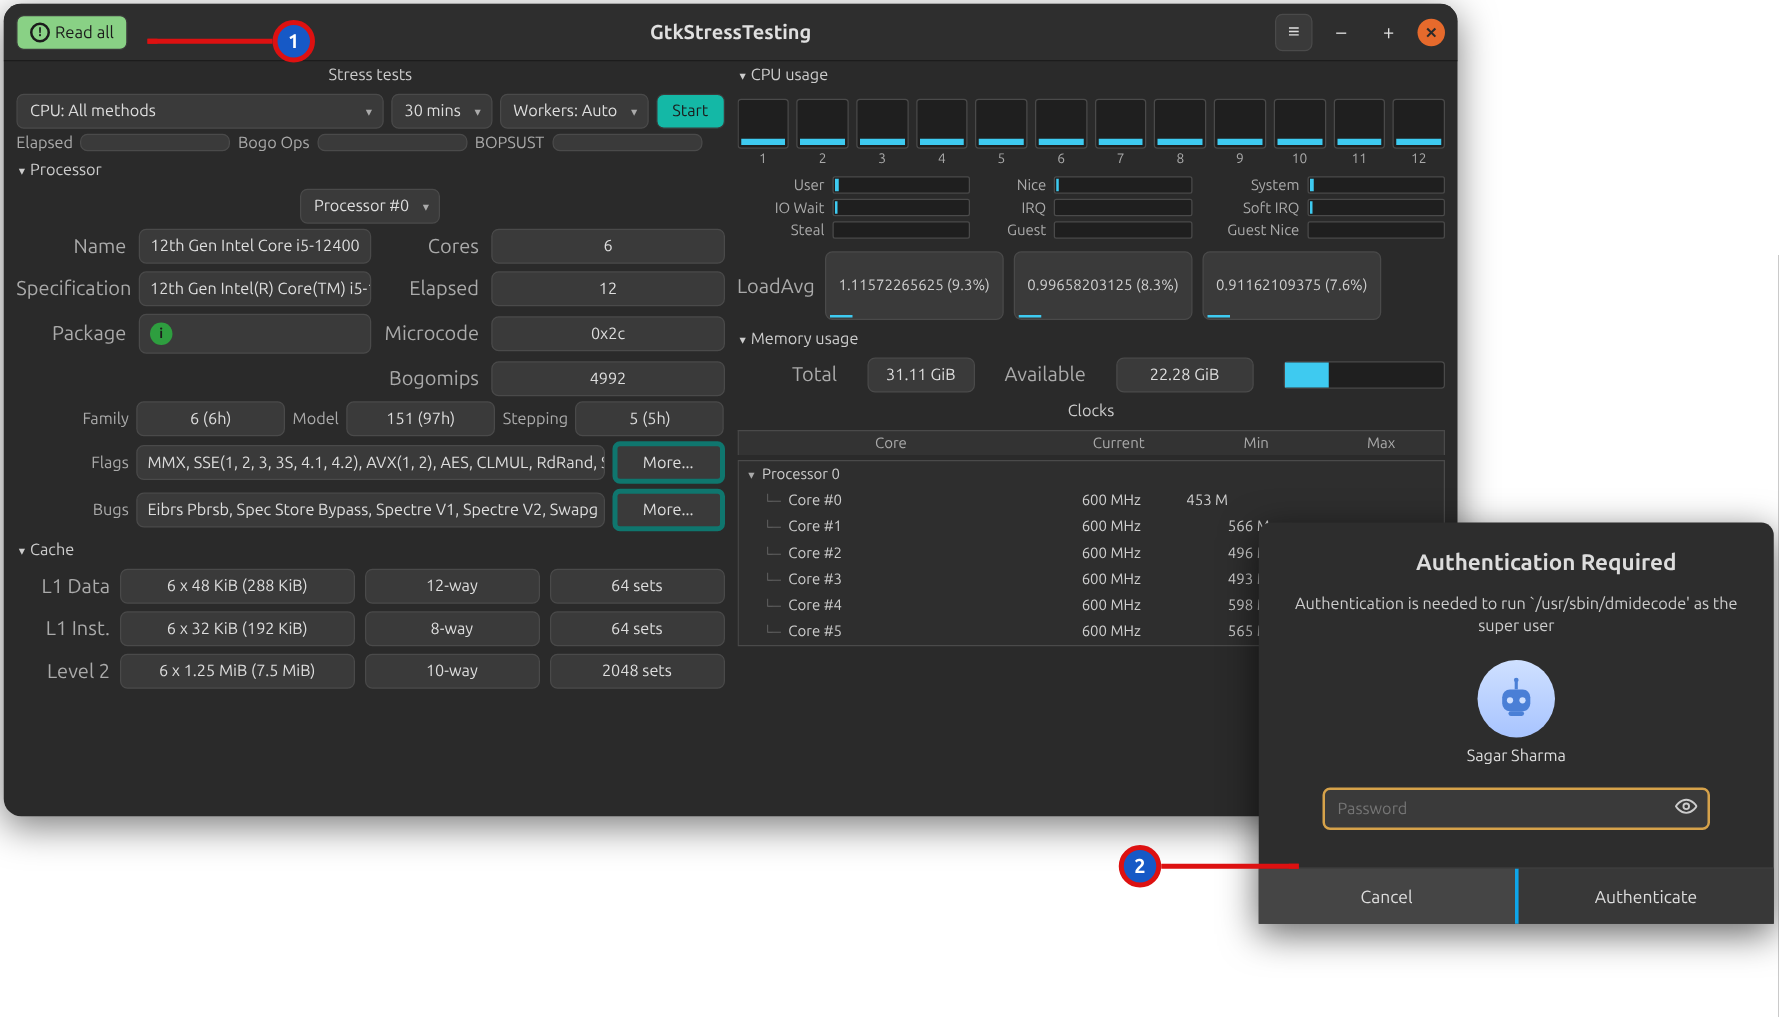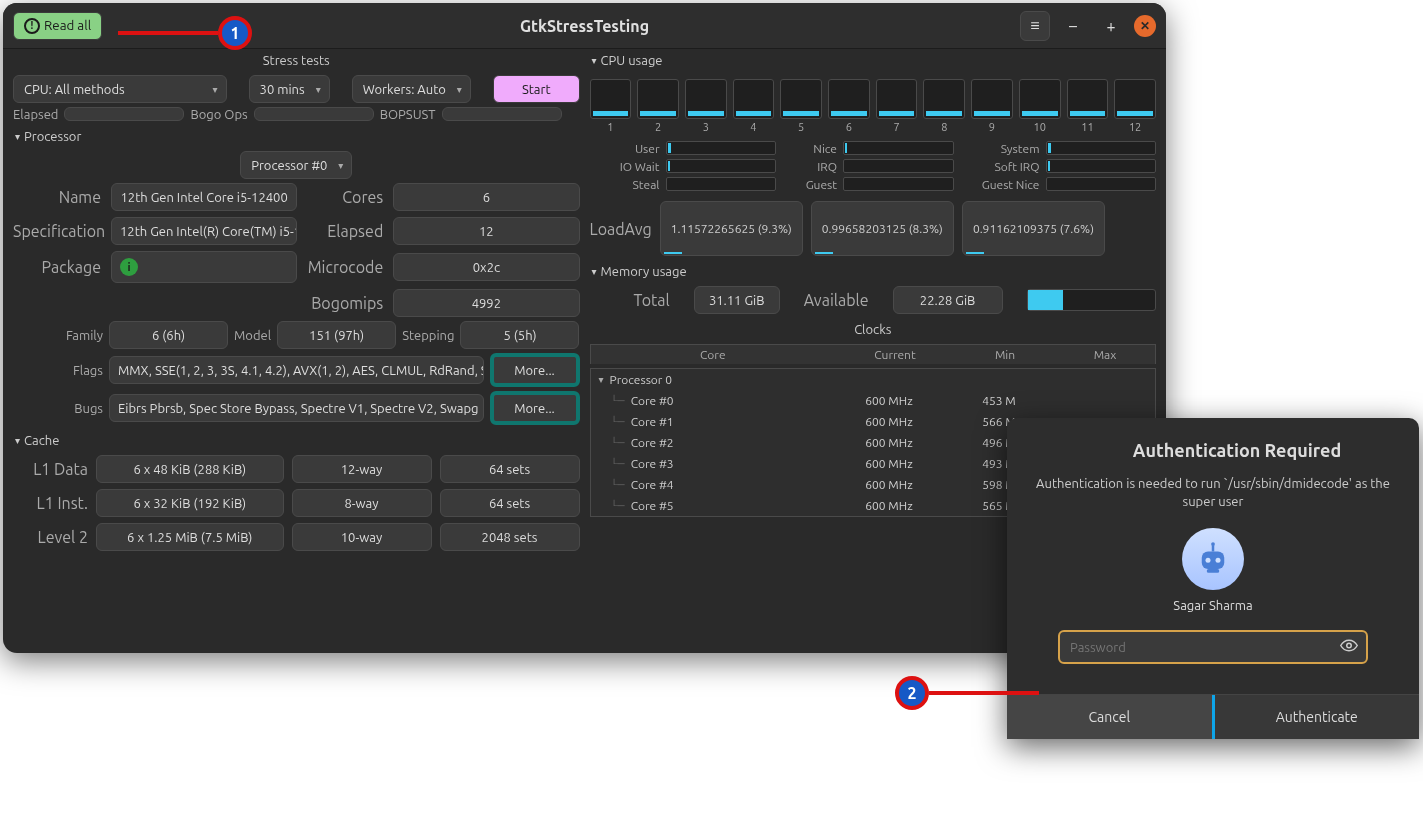--- a/index.html
+++ b/index.html
@@ -11,24 +11,24 @@
 .title-text { position:absolute; left:50%; transform:translateX(-50%); font-weight:600; color:#e0e0e0; }
 .titlebar-right { margin-left:auto; display:flex; gap:8px; align-items:center; }
 .menu-btn, .winbtn { width:30px; height:30px; border-radius:6px; display:flex; align-items:center; justify-content:center; color:#ddd; background:#3a3a3a; border:1px solid #4a4a4a; cursor:pointer;}
 .winbtn { background:transparent; border:none; font-size:16px; }
 .winbtn.close { background:#e66a2c; border-radius:50%; width:22px; height:22px; color:#2a2a2a; font-weight:bold; font-size:12px;}
 .content { flex:1; display:flex; gap:10px; padding:0 10px 10px 10px; overflow:hidden; }
 .left, .right { flex:1; display:flex; flex-direction:column; gap:4px; overflow:hidden; }
 .section-header { font-size:13px; color:#ccc; text-align:center; padding:4px 0; }
 .expander { display:flex; align-items:center; gap:4px; font-size:13px; color:#ccc; padding:4px 2px; cursor:pointer; }
 .expander::before { content:"▾"; font-size:10px; }
-.row { display:flex; align-items:flex-end; gap:22px; }
+.row { display:flex; align-items:flex-end; gap:6px; }
 .dropdown { background:#3a3a3a; border:1px solid #4a4a4a; color:#ddd; padding:6px 24px 6px 10px; border-radius:6px; position:relative; cursor:pointer; font-size:13px;}
 .dropdown::after { content:"▾"; position:absolute; right:8px; color:#aaa; font-size:10px; top:50%; transform:translateY(-50%);}
-.start-btn { background:#f0abfc; color:#1b1b1b; border:1px solid #3a3a3a; padding:6px 28px; border-radius:6px; cursor:pointer; font-size:13px;}
+.start-btn { background:#14b8a6; color:#1b1b1b; border:1px solid #3a3a3a; padding:6px 12px; border-radius:6px; cursor:pointer; font-size:13px;}
 .field-row { display:flex; align-items:center; gap:6px; font-size:13px; }
 .field-label { color:#aaa; text-align:right; }
 .field-box { background:#3a3a3a; border:1px solid #4a4a4a; border-radius:6px; padding:6px 8px; text-align:center; color:#ddd; font-size:13px; flex:1; overflow:hidden; white-space:nowrap; }
 .field-box.small { flex:none; }
 .more-btn { background:#3a3a3a; border:4px solid #0f766e; color:#ddd; padding:6px 18px; border-radius:6px; cursor:pointer; font-size:13px; width:90px; text-align:center;}
 .proc-grid { display:grid; grid-template-columns: 90px 1fr 80px 1fr; gap:6px 8px; align-items:center; }
 .proc-grid .field-label { padding-right:2px; }
 .cache-grid { display:grid; grid-template-columns: 55px 1fr 140px 140px; gap:6px 8px; align-items:center;margin-left:20px; }
 .cpu-cores { display:flex; gap:6px; padding:4px 0; }
 .core { display:flex; flex-direction:column; align-items:center; gap:2px; flex:1; }
@@ -291,21 +291,21 @@
       <div class="clocks-body" id="clocks-body">
           <div class="clock-row parent">
    <div class="tree">Processor 0</div>
             <div></div>
             <div></div>
             <div></div>
           </div>
           <div class="clock-row">
      <div class="tree">Core #0</div>
      <div style="text-align:center">600 MHz</div>
-     <div style="text-align:center">453 M</div>
+     <div style="">453 M</div>
      <div></div>
           </div>
           <div class="clock-row">
      <div class="tree">Core #1</div>
      <div style="text-align:center">600 MHz</div>
      <div style="text-align:center">566 M</div>
      <div></div>
           </div>
           <div class="clock-row">
      <div class="tree">Core #2</div>

